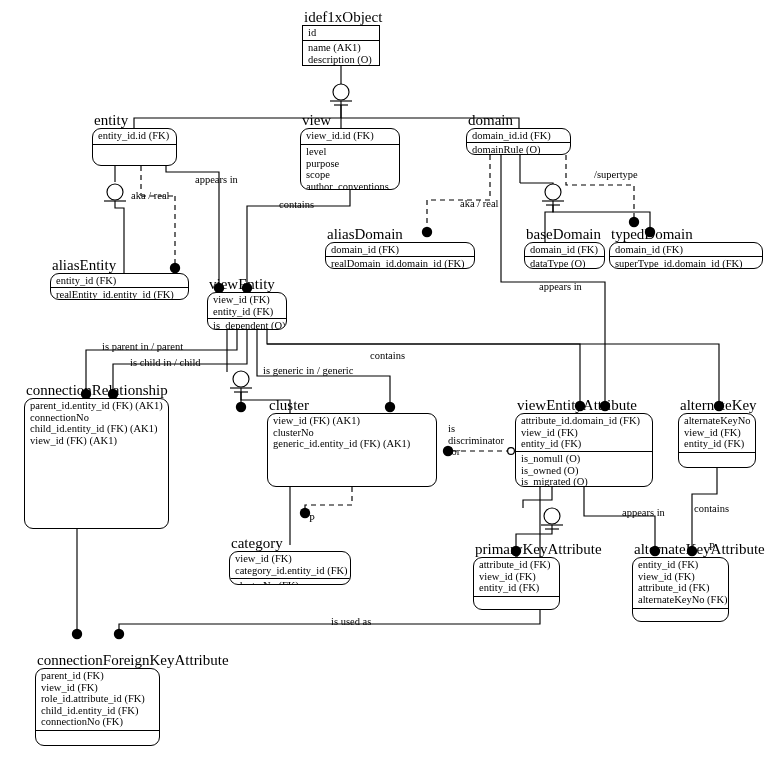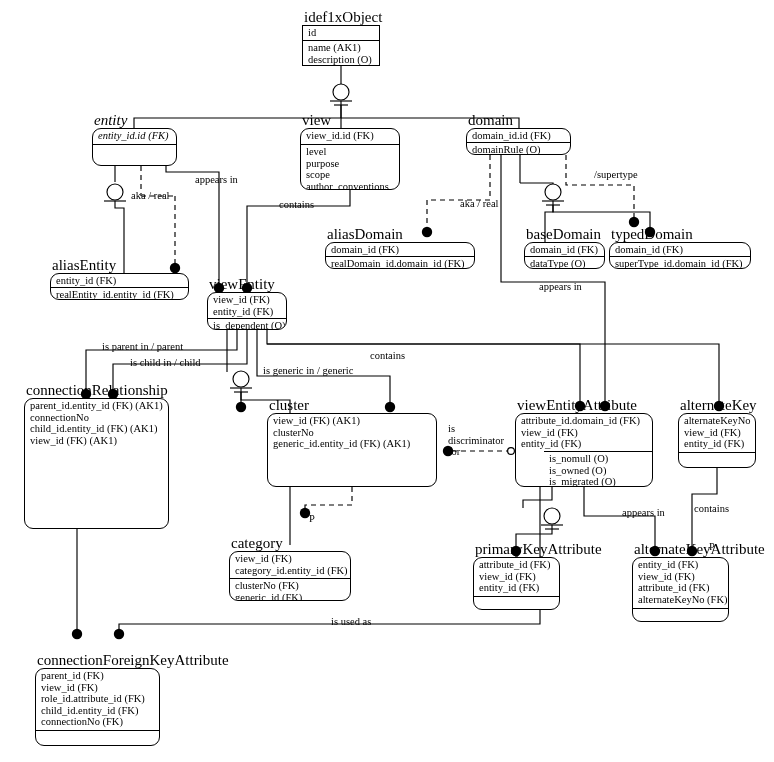--- a/index.html
+++ b/index.html
@@ -144,21 +144,21 @@
         <div class="bx">
           <div class="pk">
             <div class="at">id</div>
           </div>
           <div class="nk" style="top: 14px;">
             <div class="at">name (AK1)</div>
             <div class="at">description (O)</div>
           </div>
         </div>
       </div>
-      <div class="ent" style="left: 92px; top: 128px; width: 85px; height: 38px; font-style: italic;">
+      <div class="ent" style="left: 92px; top: 128px; width: 85px; height: 38px;">
         <div class="cap">entity</div>
         <div class="bx">
           <div class="pk">
             <div class="at">entity_id.id (FK)</div>
           </div>
           <div class="nk" style="top: 15px;"></div>
         </div>
       </div>
       <div class="ent" style="left: 300px; top: 128px; width: 100px; height: 62px;">
         <div class="cap">view</div>
@@ -200,21 +200,21 @@
         <div class="cap">baseDomain</div>
         <div class="bx">
           <div class="pk">
             <div class="at">domain_id (FK)</div>
           </div>
           <div class="nk" style="top: 13px;">
             <div class="at">dataType (O)</div>
           </div>
         </div>
       </div>
-      <div class="ent" style="left: 609px; top: 242px; width: 142px; height: 27px;">
+      <div class="ent" style="left: 609px; top: 242px; width: 154px; height: 27px;">
         <div class="cap">typedDomain</div>
         <div class="bx">
           <div class="pk">
             <div class="at">domain_id (FK)</div>
           </div>
           <div class="nk" style="top: 13px;">
             <div class="at">superType_id.domain_id (FK)</div>
           </div>
         </div>
       </div>
@@ -263,39 +263,39 @@
         </div>
       </div>
       <div class="ent" style="left: 515px; top: 413px; width: 138px; height: 74px;">
         <div class="cap">viewEntityAttribute</div>
         <div class="bx">
           <div class="pk">
             <div class="at">attribute_id.domain_id (FK)</div>
             <div class="at">view_id (FK)</div>
             <div class="at">entity_id (FK)</div>
           </div>
-          <div class="nk" style="top: 37px; margin-left: 28px;">
+          <div class="nk" style="top: 37px;">
             <div class="at">is_nomull (O)</div>
             <div class="at">is_owned (O)</div>
             <div class="at">is_migrated (O)</div>
           </div>
         </div>
       </div>
       <div class="ent" style="left: 678px; top: 413px; width: 78px; height: 55px;">
         <div class="cap">alternateKey</div>
         <div class="bx">
           <div class="pk">
             <div class="at">alternateKeyNo</div>
             <div class="at">view_id (FK)</div>
             <div class="at">entity_id (FK)</div>
           </div>
           <div class="nk" style="top: 38px;"></div>
         </div>
       </div>
-      <div class="ent" style="left: 229px; top: 551px; width: 122px; height: 50px;">
+      <div class="ent" style="left: 229px; top: 551px; width: 122px; height: 34px;">
         <div class="cap">category</div>
         <div class="bx">
           <div class="pk">
             <div class="at">view_id (FK)</div>
             <div class="at">category_id.entity_id (FK)</div>
           </div>
           <div class="nk" style="top: 26px;">
             <div class="at">clusterNo (FK)</div>
             <div class="at">generic_id (FK)</div>
           </div>

